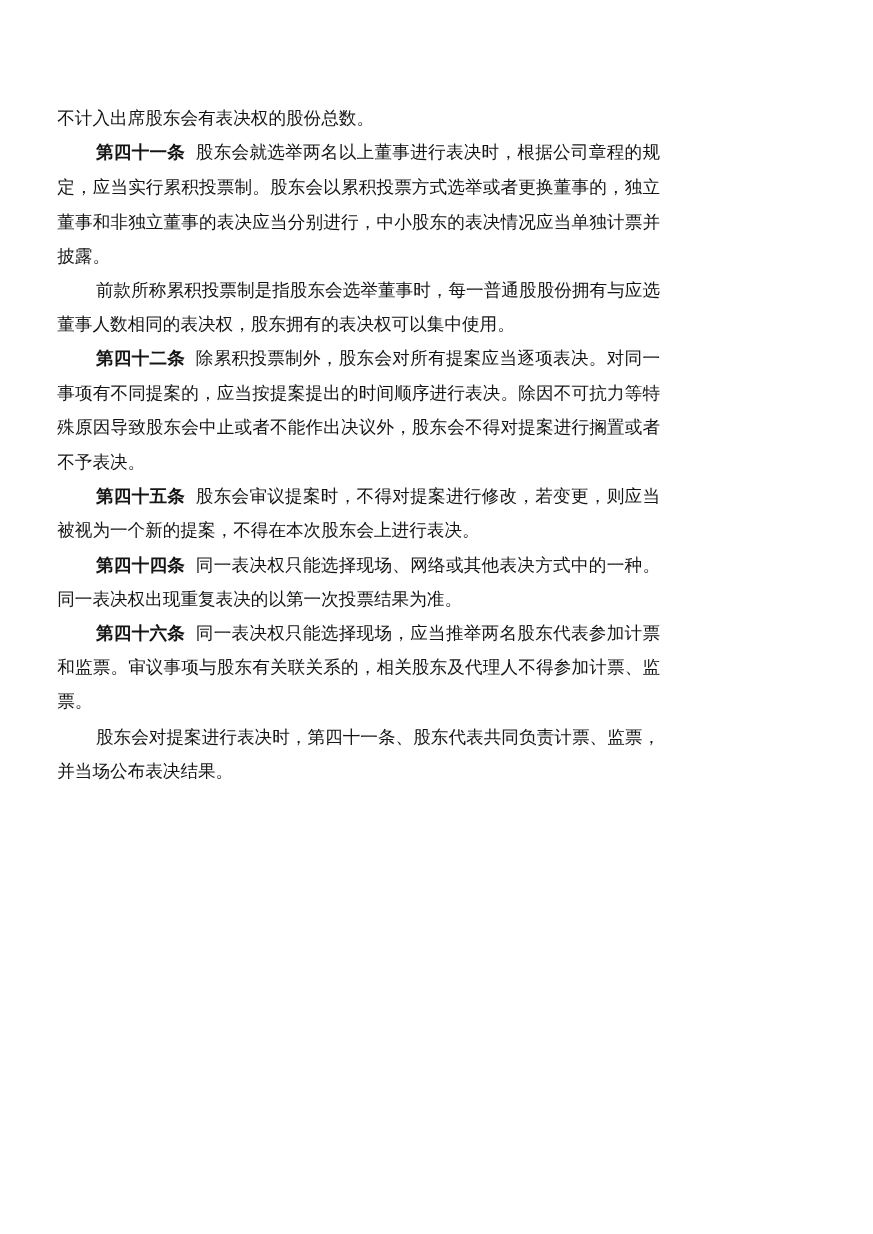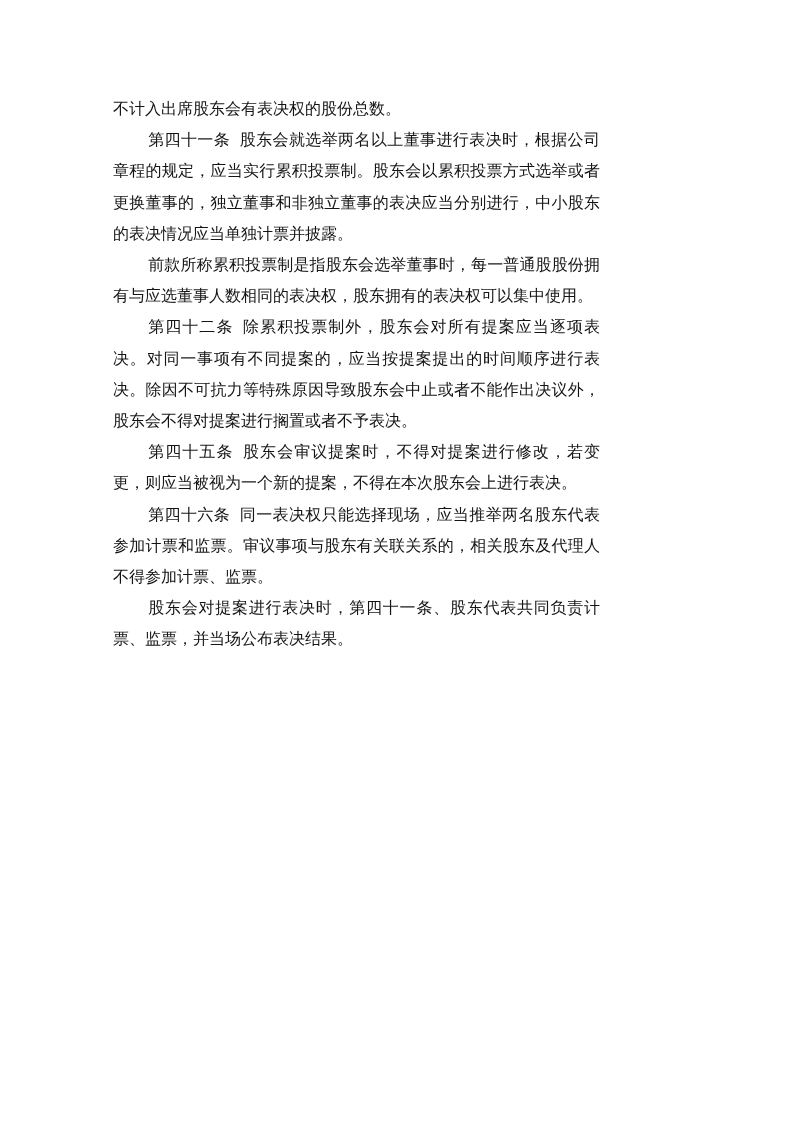--- a/index.html
+++ b/index.html
@@ -6,48 +6,49 @@
     margin: 0;
     padding: 0;
     background: #ffffff;
   }
   .page {
     position: relative;
     width: 718px;
     height: 1122px;
     background: #ffffff;
     box-sizing: border-box;
-    padding: 93px 118px 0 113px;
+    padding: 93px 118px 0 52px;
     overflow: hidden;
   }
   .text-block p {
     margin: 0;
     padding: 0;
     font-family: "Liberation Serif", "DejaVu Serif", serif;
     font-size: 16px;
     line-height: 31.2px;
     color: #141414;
     text-align: justify;
     text-justify: inter-ideograph;
     word-break: break-all;
   }
   .text-block p.indent {
     text-indent: 2.2em;
   }
   .text-block b.term {
-    font-weight: normal;
+    font-weight: bold;
     margin-right: 0.6em;
   }
 </style>
 </head>
 <body>
 
 <div class="page">
   <div class="text-block">
       <p><span>不计入出席股东会有表决权的股份总数。</span></p>
       <p class="indent"><b class="term">第四十一条</b><span>股东会就选举两名以上董事进行表决时，根据公司章程的规定，应当实行累积投票制。股东会以累积投票方式选举或者更换董事的，独立董事和非独立董事的表决应当分别进行，中小股东的表决情况应当单独计票并披露。</span></p>
       <p class="indent"><span>前款所称累积投票制是指股东会选举董事时，每一普通股股份拥有与应选董事人数相同的表决权，股东拥有的表决权可以集中使用。</span></p>
       <p class="indent"><b class="term">第四十二条</b><span>除累积投票制外，股东会对所有提案应当逐项表决。对同一事项有不同提案的，应当按提案提出的时间顺序进行表决。除因不可抗力等特殊原因导致股东会中止或者不能作出决议外，股东会不得对提案进行搁置或者不予表决。</span></p>
       <p class="indent"><b class="term">第四十五条</b><span>股东会审议提案时，不得对提案进行修改，若变更，则应当被视为一个新的提案，不得在本次股东会上进行表决。</span></p>
+      <p class="indent"><b class="term">第四十四条</b><span>同一表决权只能选择现场、网络或其他表决方式中的一种。同一表决权出现重复表决的以第一次投票结果为准。</span></p>
       <p class="indent"><b class="term">第四十六条</b><span>同一表决权只能选择现场，应当推举两名股东代表参加计票和监票。审议事项与股东有关联关系的，相关股东及代理人不得参加计票、监票。</span></p>
       <p class="indent"><span>股东会对提案进行表决时，第四十一条、股东代表共同负责计票、监票，并当场公布表决结果。</span></p>
     </div>
 </div>
 
 </body></html>

